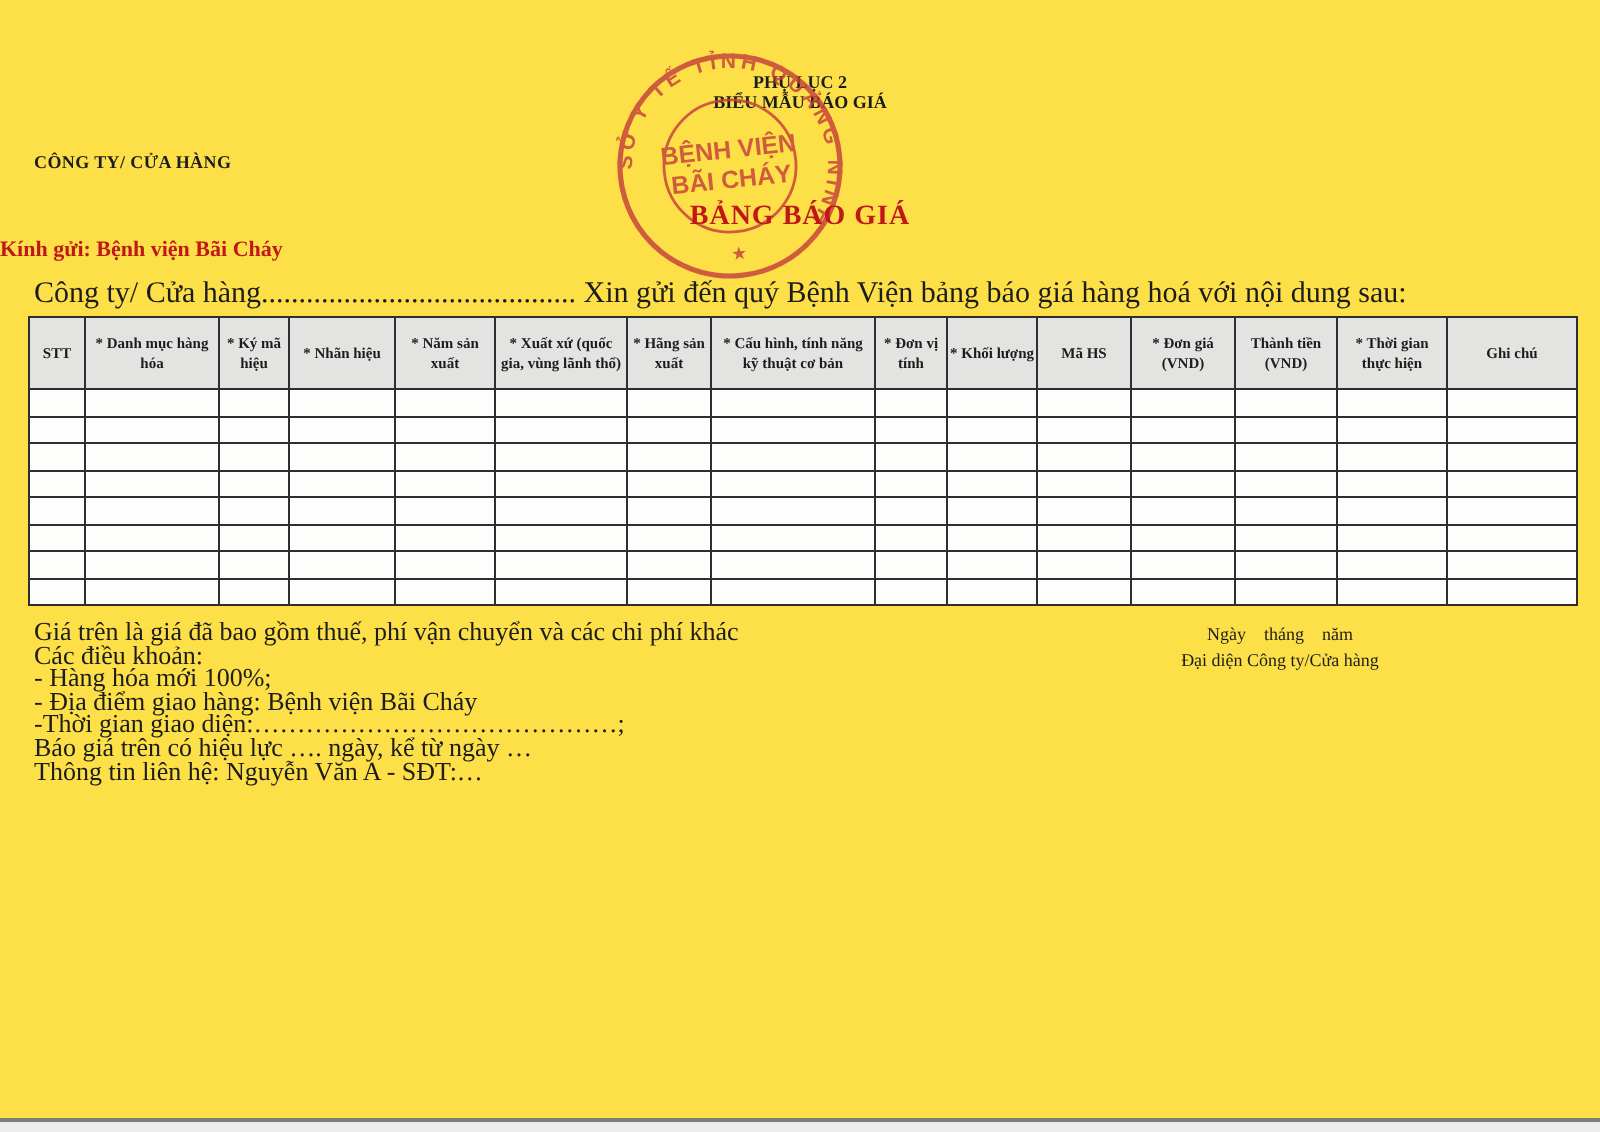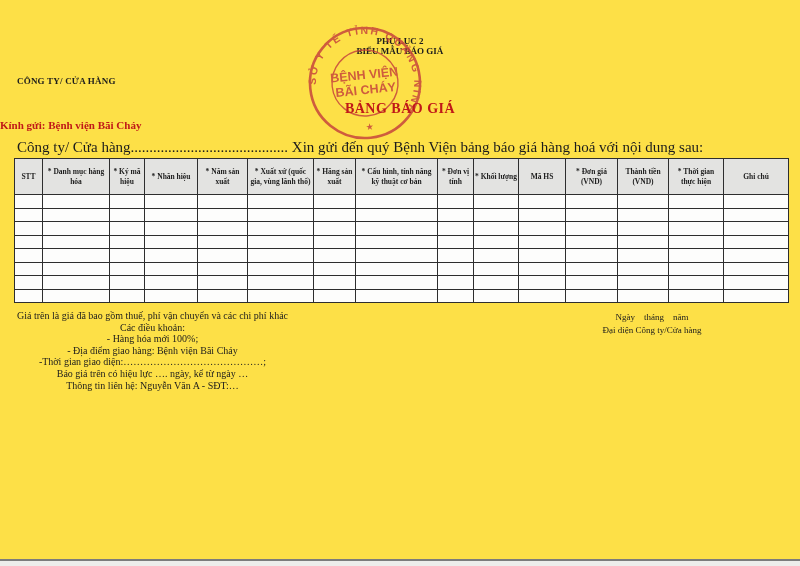--- a/index.html
+++ b/index.html
@@ -32,23 +32,23 @@
     width:774px;border-collapse:collapse;table-layout:fixed;padding-left:12px;
   }
   table.quote th, table.quote td{border:1.5px solid #2e2e2e;padding:0;}
   table.quote th{
     background:#e3e3e1;font-size:7.5px;font-weight:bold;
     text-align:center;vertical-align:middle;height:33px;line-height:1.25;
     padding:1px 1px;
   }
   table.quote td{height:12.5px;background:#fdfdfc;}
   
-  .notes{position:absolute;left:17px;top:310px;font-size:10px;line-height:11.6px;text-align:center;}
-  
-  .signature{position:absolute;left:542px;top:311px;width:220px;text-align:center;font-size:9px;line-height:13px;}
+  .notes{position:absolute;left:17px;top:310px;font-size:13px;line-height:11.6px;}
+  
+  .signature{position:absolute;left:530px;top:311px;width:220px;text-align:center;font-size:9px;line-height:13px;}
   .signature .date-line{white-space:pre;}
   .signature .rep-line{font-weight:normal;}
   
   .scan-edge{position:absolute;left:0;top:559px;width:100%;height:2px;background:#7c7c7c;}
   .scan-below{position:absolute;left:0;top:561px;width:100%;height:5px;background:#ededeb;}
 </style>
 </head>
 <body>
 
 <div class="page">

